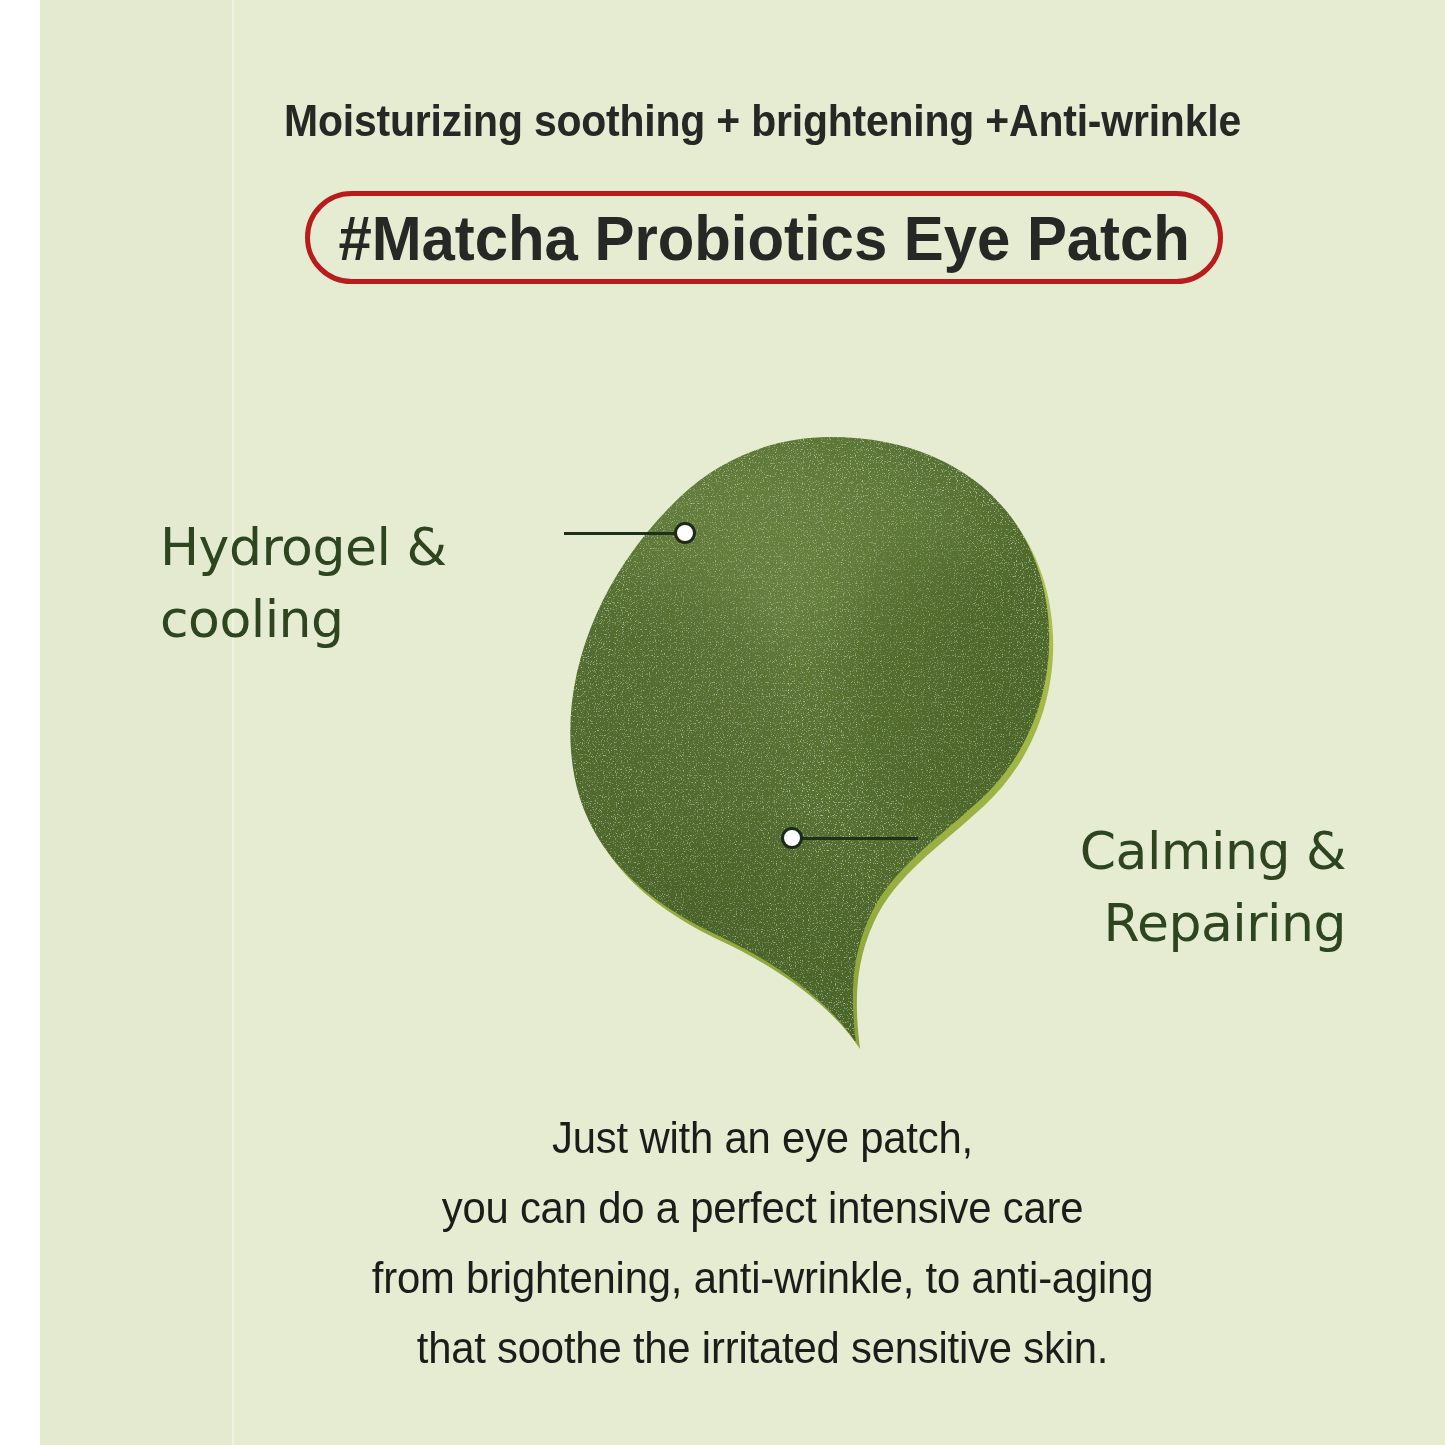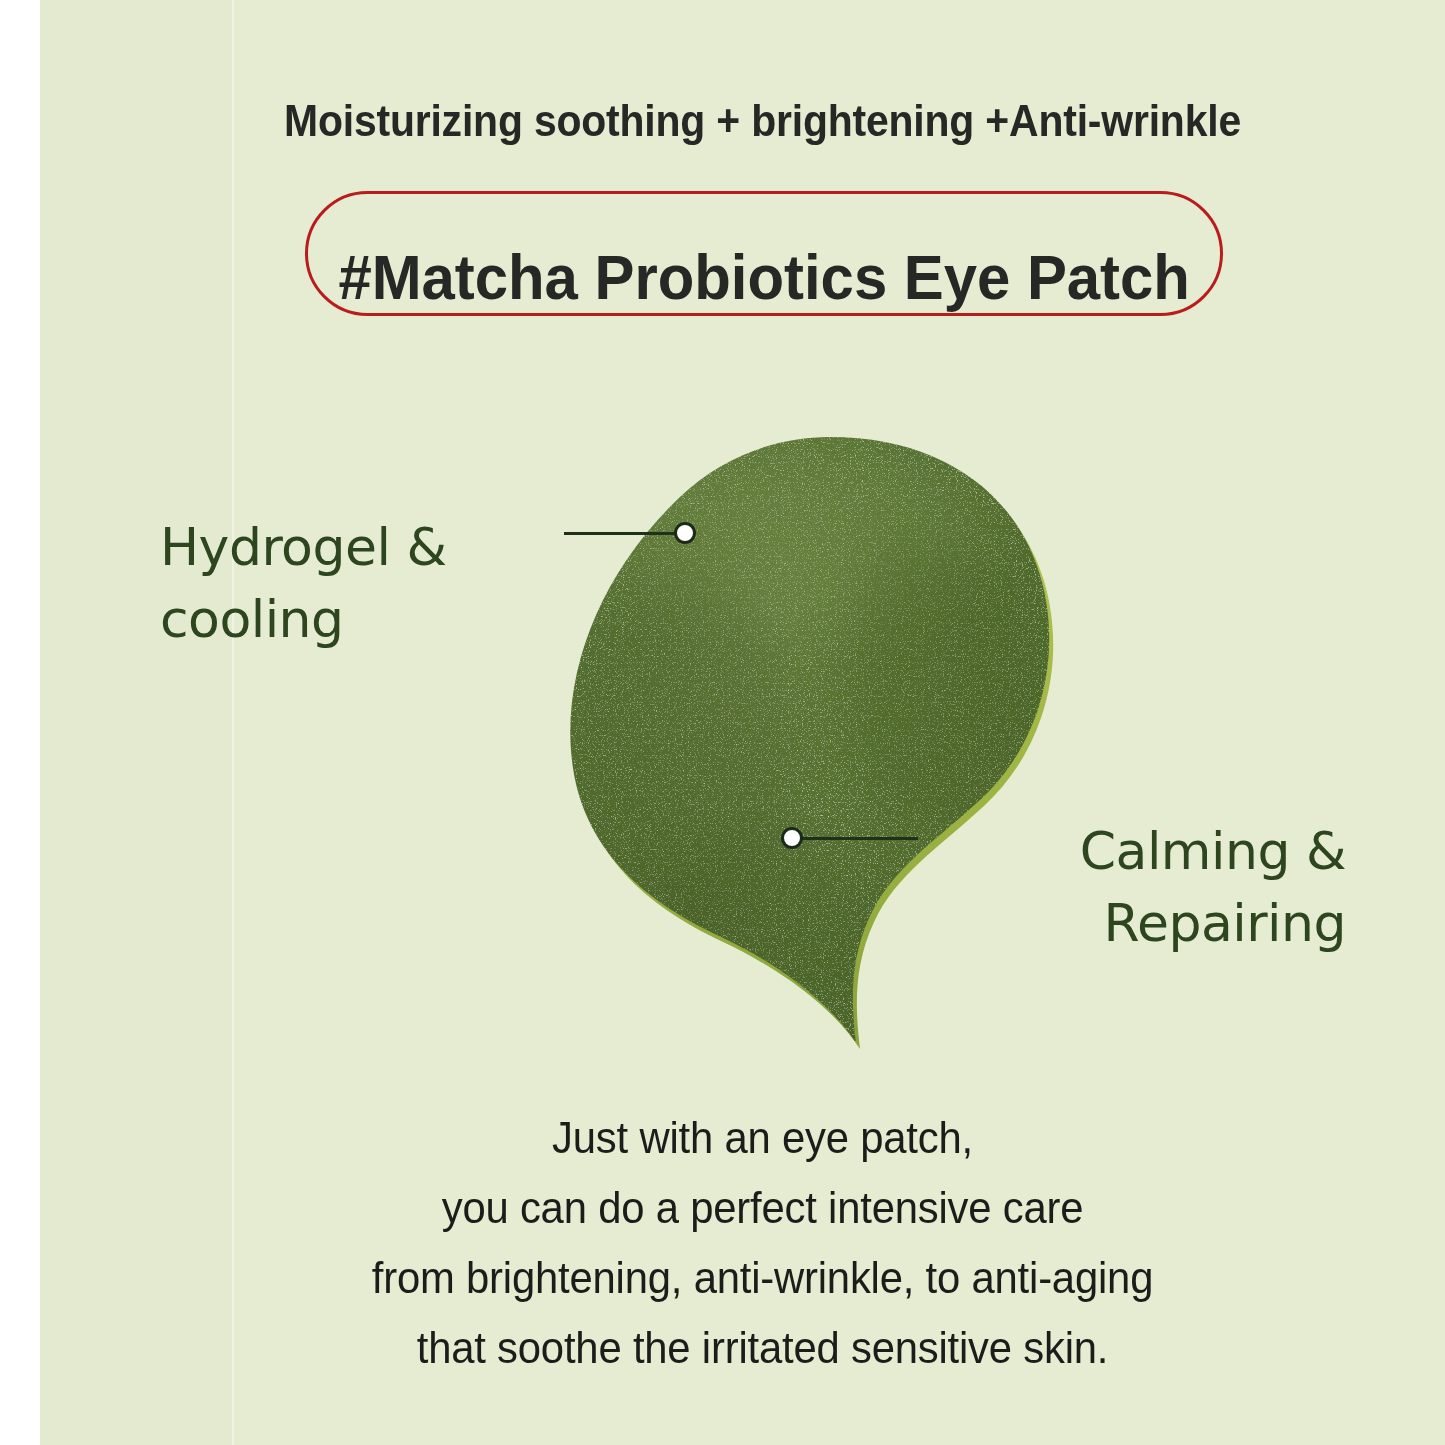--- a/index.html
+++ b/index.html
@@ -51,26 +51,26 @@
     transform: scaleX(0.93);
     white-space: nowrap;
   }
 
   
   .title-pill {
     position: absolute;
     left: 265px;
     top: 191px;
     width: 918px;
-    height: 125px;
+    height: 93px;
     box-sizing: border-box;
-    border: 3px solid #b91c1c;
+    border: 5px solid #b91c1c;
     border-radius: 70px;
     display: flex;
-    align-items: flex-end;
+    align-items: center;
     justify-content: center;
   }
   .title-pill-text {
     font-family: "Liberation Sans Narrow", "Liberation Sans", sans-serif;
     font-size: 63px;
     font-weight: 600;
     color: #262826;
     letter-spacing: 0px;
     transform: scaleX(0.95);
     white-space: nowrap;

